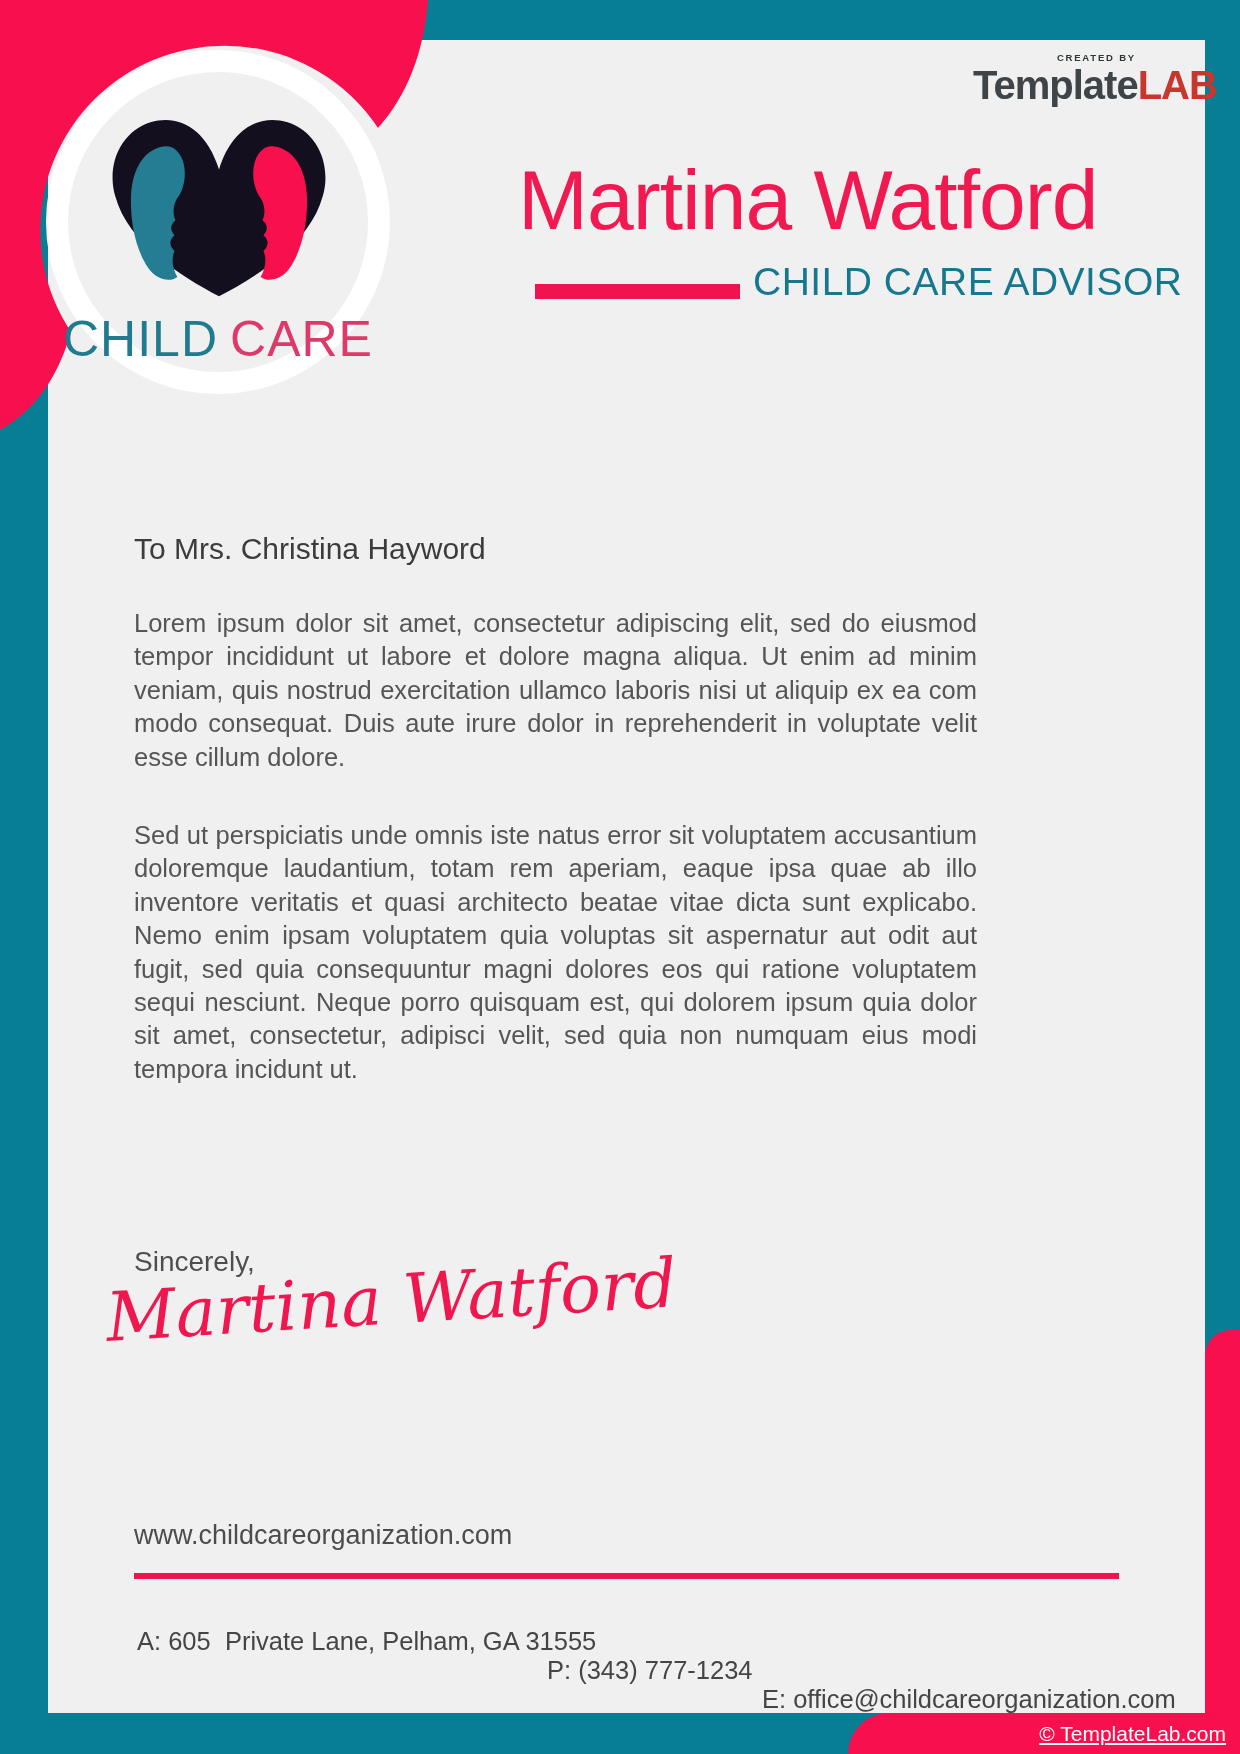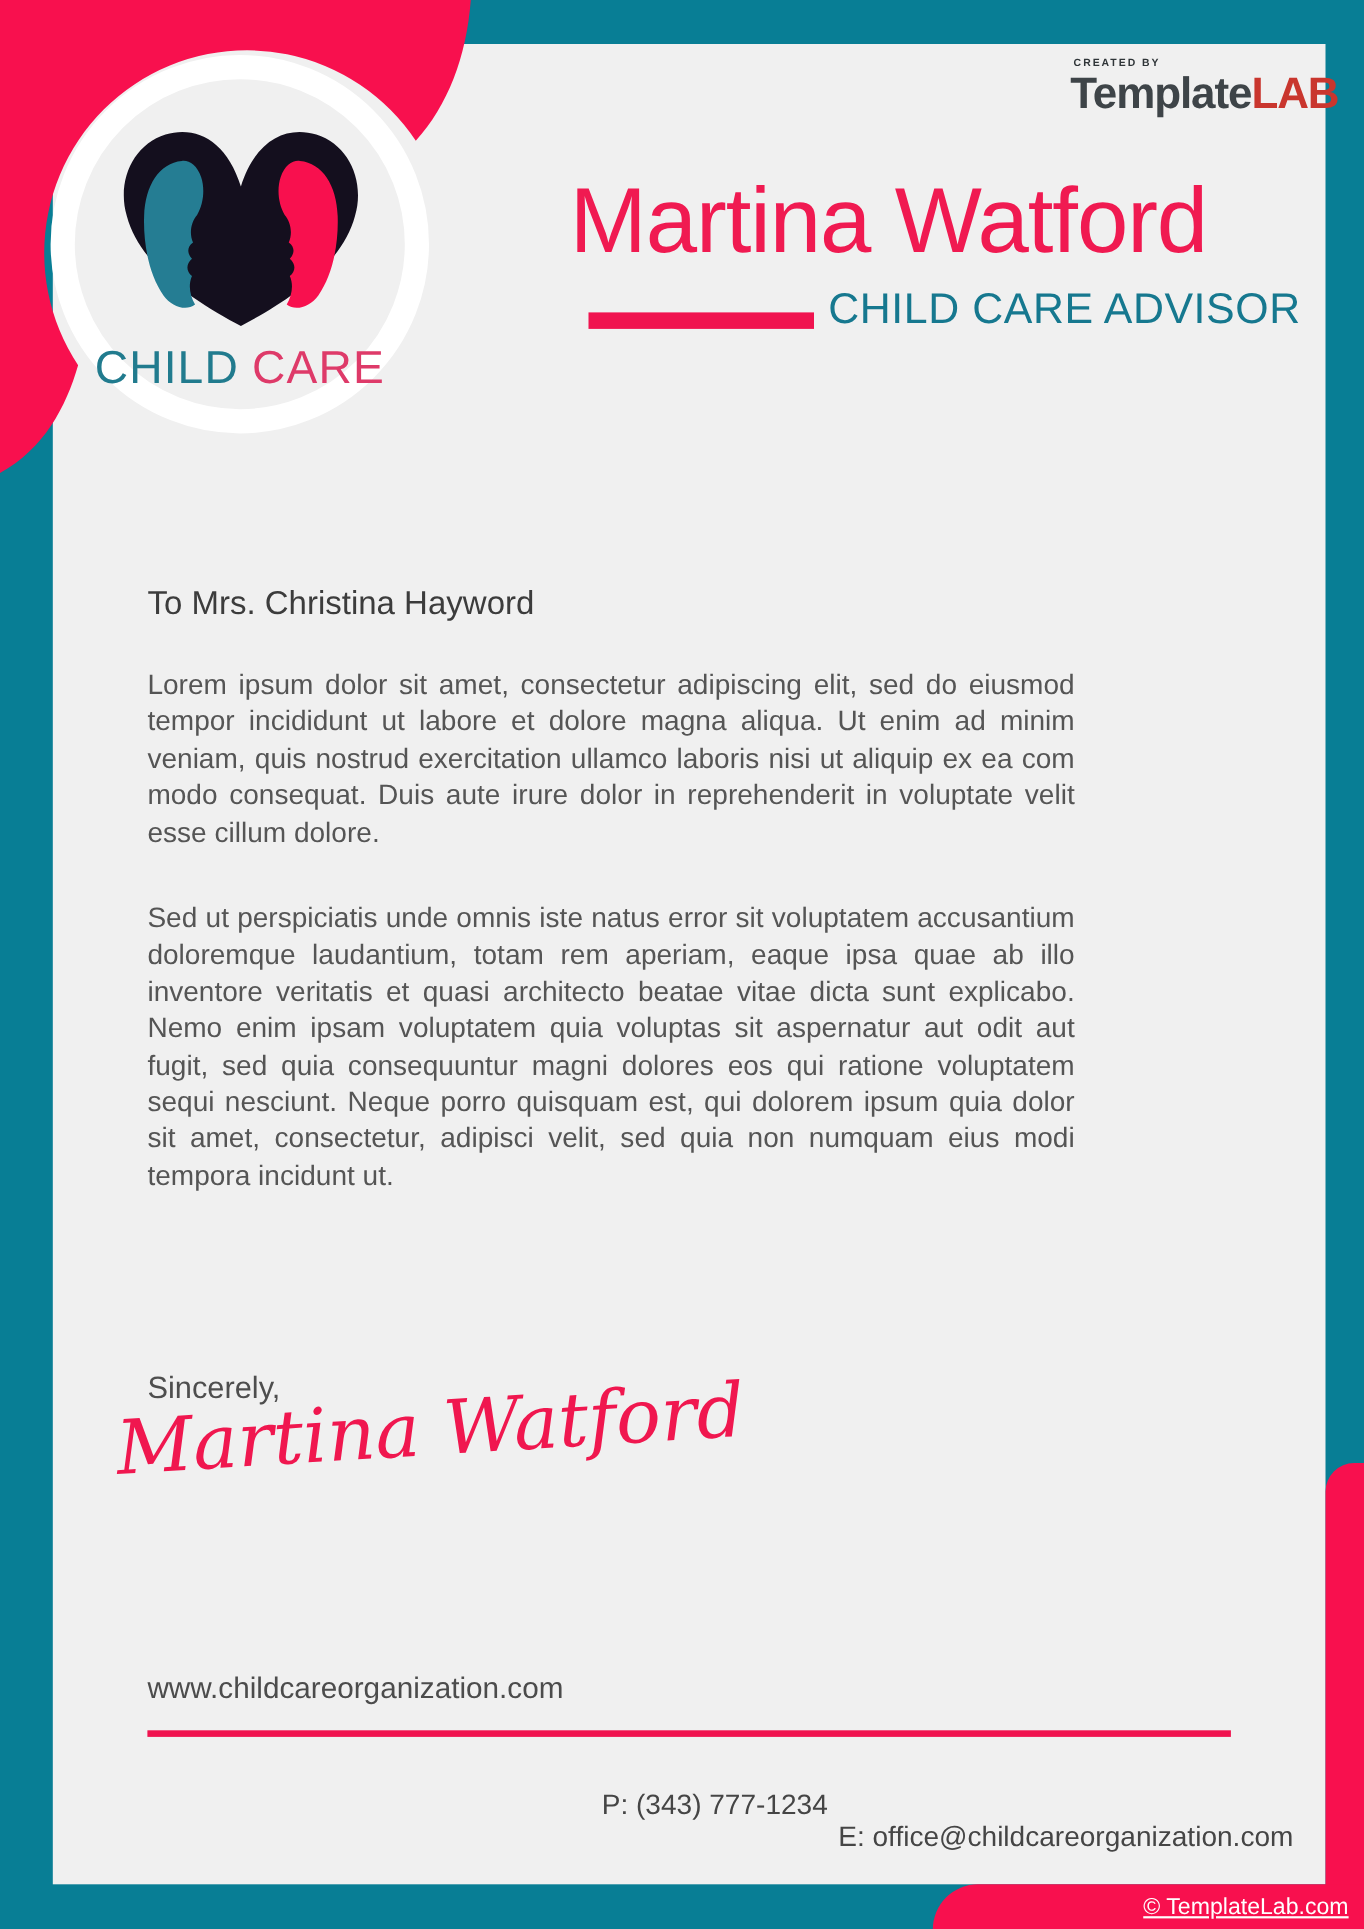--- a/index.html
+++ b/index.html
@@ -19,26 +19,26 @@
   .corner-blob{left:0;top:0;width:440px;height:440px;z-index:2;}
 
   
   .pink-column{left:1205px;top:1330px;width:35px;height:424px;background:#F8104E;border-top-left-radius:26px;z-index:2;}
   .pink-badge{left:848px;top:1713px;width:392px;height:41px;background:#F8104E;border-top-left-radius:44px;z-index:2;text-decoration:underline;}
   .badge-link{position:absolute;right:14px;top:9px;color:#FFFFFF;font-size:21px;text-decoration:underline;cursor:pointer;}
 
   
   .logo-ring{left:46px;top:50px;width:300px;height:300px;border:22px solid #FFFFFF;border-radius:50%;background:#F0F0F0;z-index:3;}
   .heart-svg{left:80px;top:100px;width:278px;height:213px;z-index:4;}
-  .logo-caption{left:46px;top:310px;width:344px;text-align:center;font-size:42px;letter-spacing:1px;z-index:4;white-space:nowrap;}
+  .logo-caption{left:46px;top:310px;width:344px;text-align:center;font-size:50px;letter-spacing:1px;z-index:4;white-space:nowrap;}
   .caption-child{color:#217B8E;}
   .caption-care{color:#DE3A69;margin-left:12px;}
 
   
-  .brandmark{left:973px;top:52px;z-index:3;}
+  .brandmark{left:973px;top:52px;z-index:3;text-align:center;}
   .created-by{font-size:9.5px;font-weight:bold;letter-spacing:1.8px;color:#2F3538;margin:0 0 2px 3px;}
   .brand-line{font-size:40px;font-weight:700;letter-spacing:-1px;line-height:1;}
   .brand-dark{color:#3E4448;}
   .brand-red{color:#C9362E;}
 
   
   .person-name{left:518px;top:158px;font-size:84px;font-weight:400;color:#F01A51;letter-spacing:-1px;line-height:1;z-index:3;white-space:nowrap;}
   .role-bar{left:535px;top:284px;width:205px;height:15px;background:#F0134F;z-index:3;}
   .role-text{left:753px;top:260px;font-size:39px;color:#16788F;letter-spacing:.5px;z-index:3;white-space:nowrap;}
 
@@ -99,15 +99,16 @@
   <p>Lorem ipsum dolor sit amet, consectetur adipiscing elit, sed do eiusmod tempor incididunt ut labore et dolore magna aliqua. Ut enim ad minim veniam, quis nostrud exercitation ullamco laboris nisi ut aliquip ex ea com modo consequat. Duis aute irure dolor in reprehenderit in voluptate velit esse cillum dolore.</p>
   <p>Sed ut perspiciatis unde omnis iste natus error sit voluptatem accusantium doloremque laudantium, totam rem aperiam, eaque ipsa quae ab illo inventore veritatis et quasi architecto beatae vitae dicta sunt explicabo. Nemo enim ipsam voluptatem quia voluptas sit aspernatur aut odit aut fugit, sed quia consequuntur magni dolores eos qui ratione voluptatem sequi nesciunt. Neque porro quisquam est, qui dolorem ipsum quia dolor sit amet, consectetur, adipisci velit, sed quia non numquam eius modi tempora incidunt ut.</p>
 </div>
 
 <div class="abs closing">Sincerely,</div>
 <div class="abs signature">Martina Watford</div>
 
 <div class="abs website">www.childcareorganization.com</div>
 <div class="abs footer-rule"></div>
 <div class="abs contacts">
+  <span class="contact-address">A: 605  Private Lane, Pelham, GA 31555</span>
   <span class="contact-phone">P: (343) 777-1234</span>
   <span class="contact-email">E: office@childcareorganization.com</span>
 </div>
 
 </body></html>

